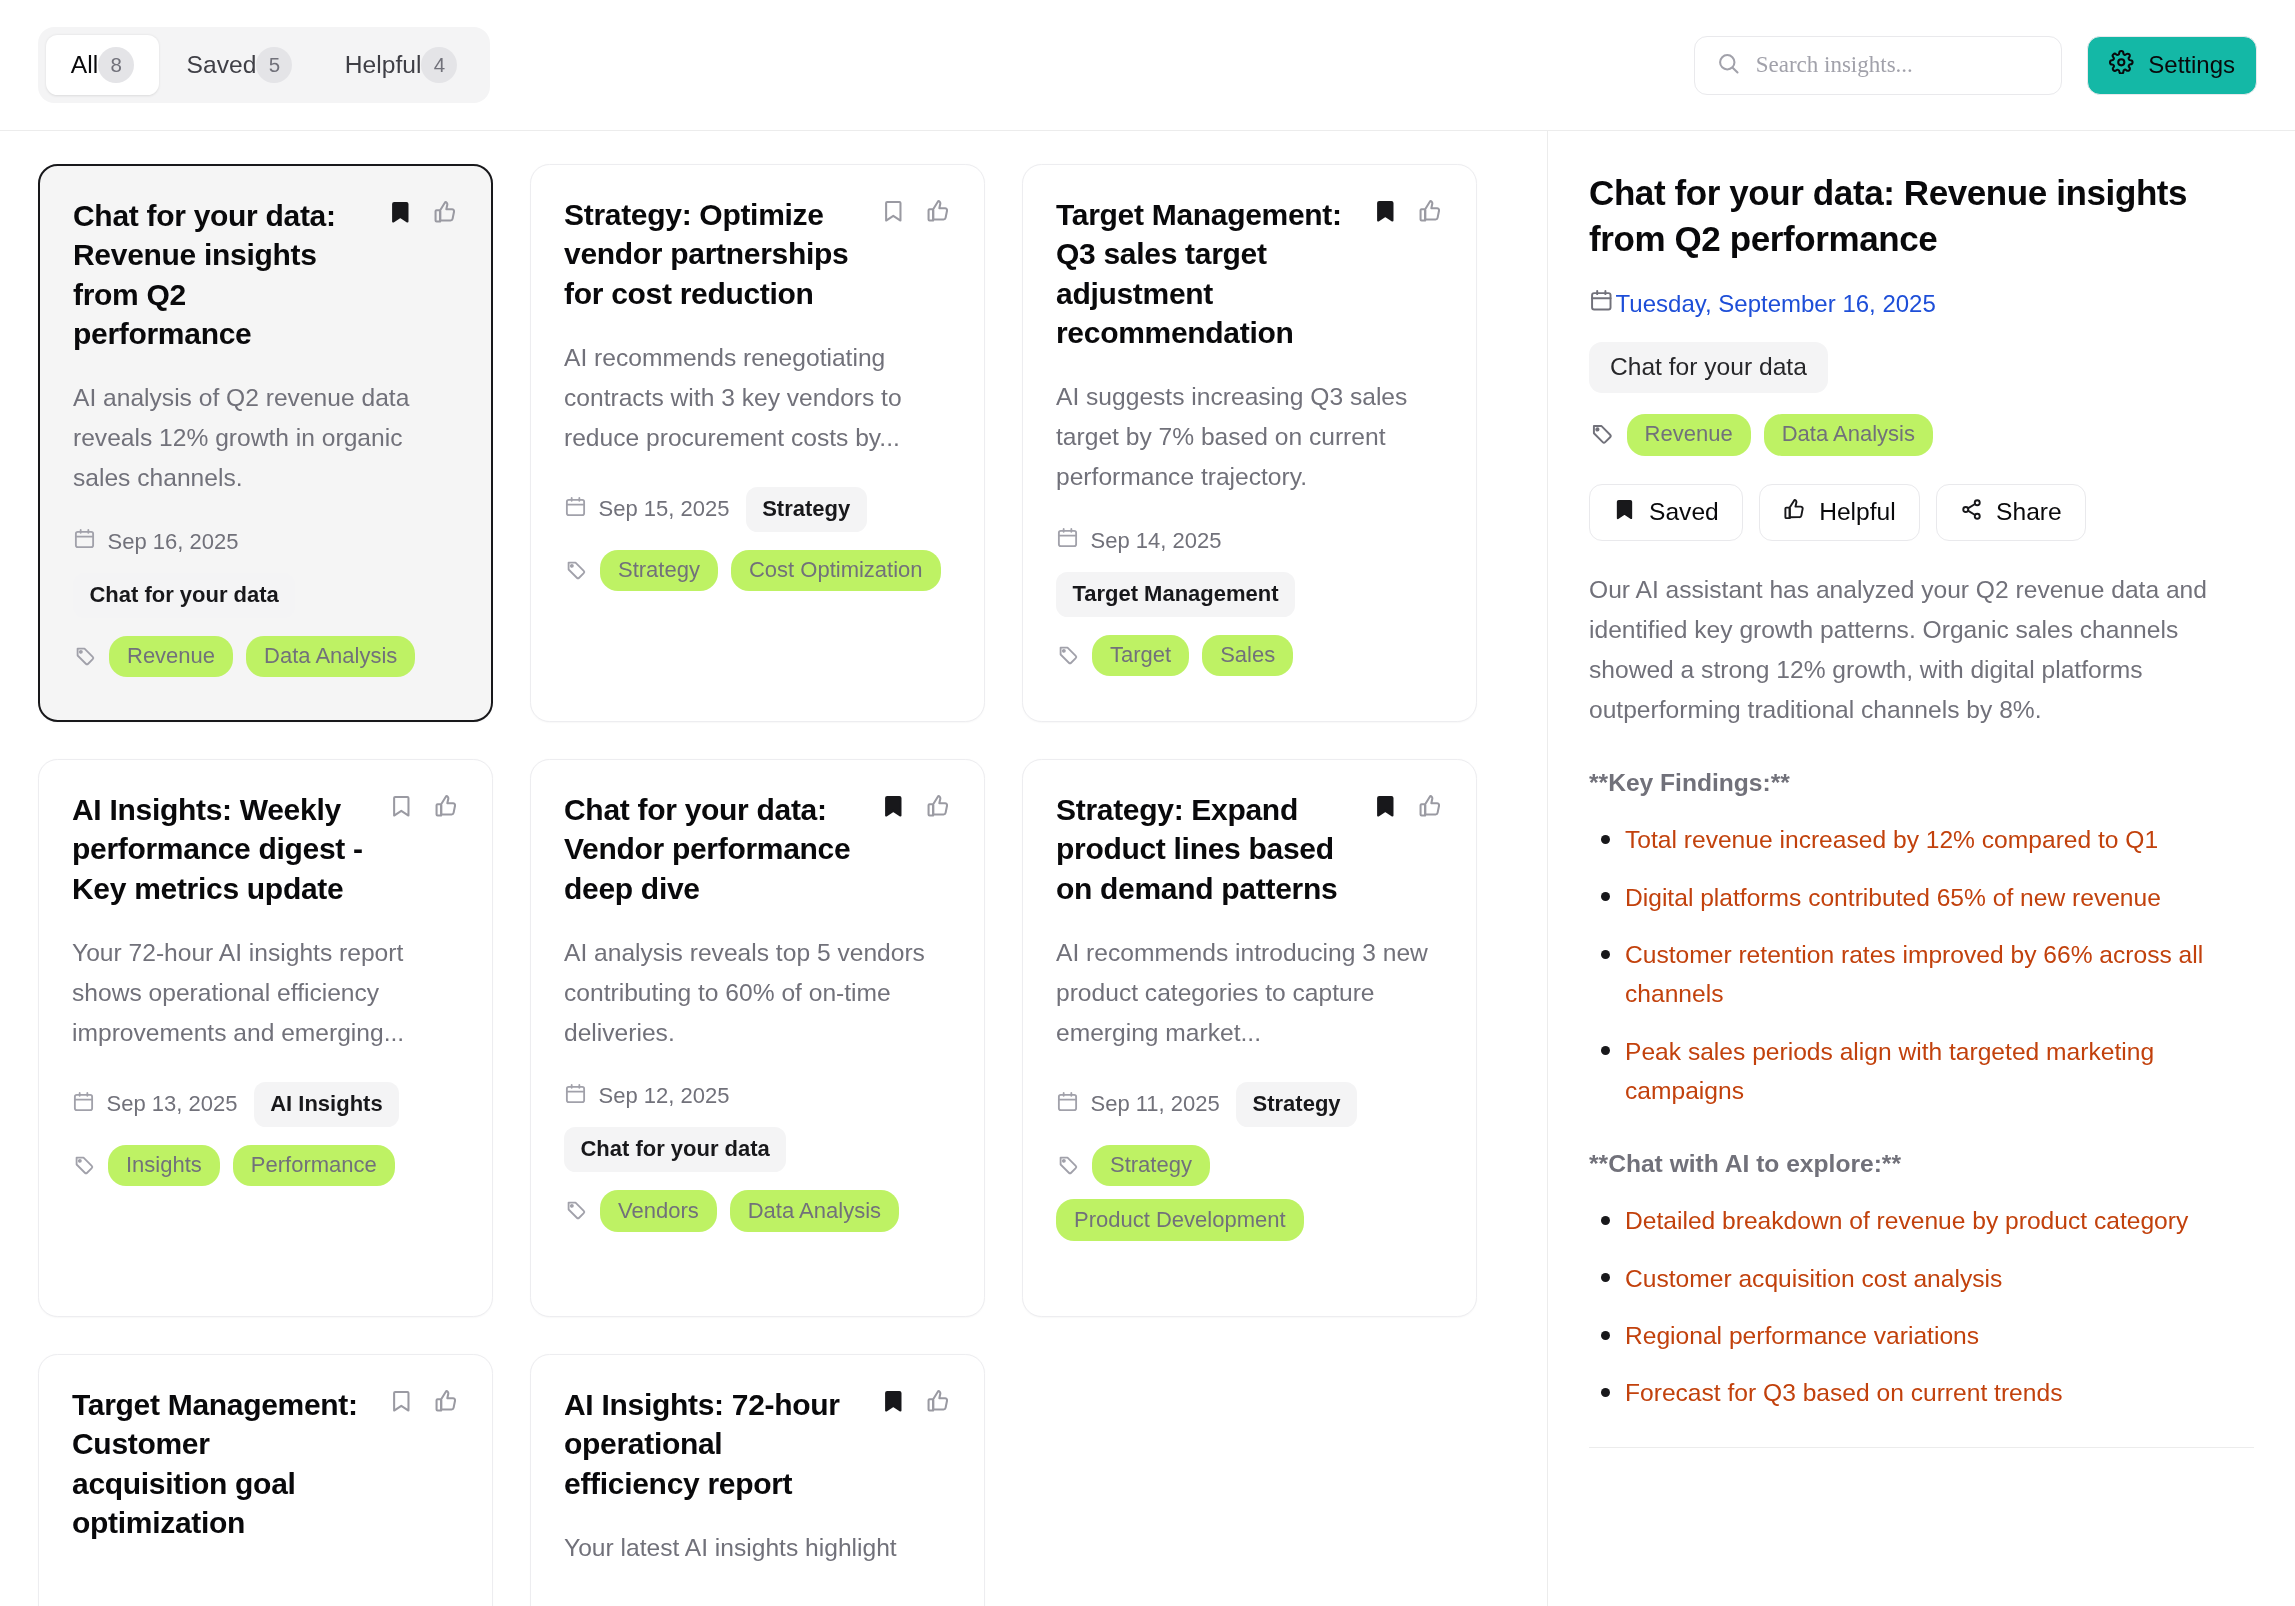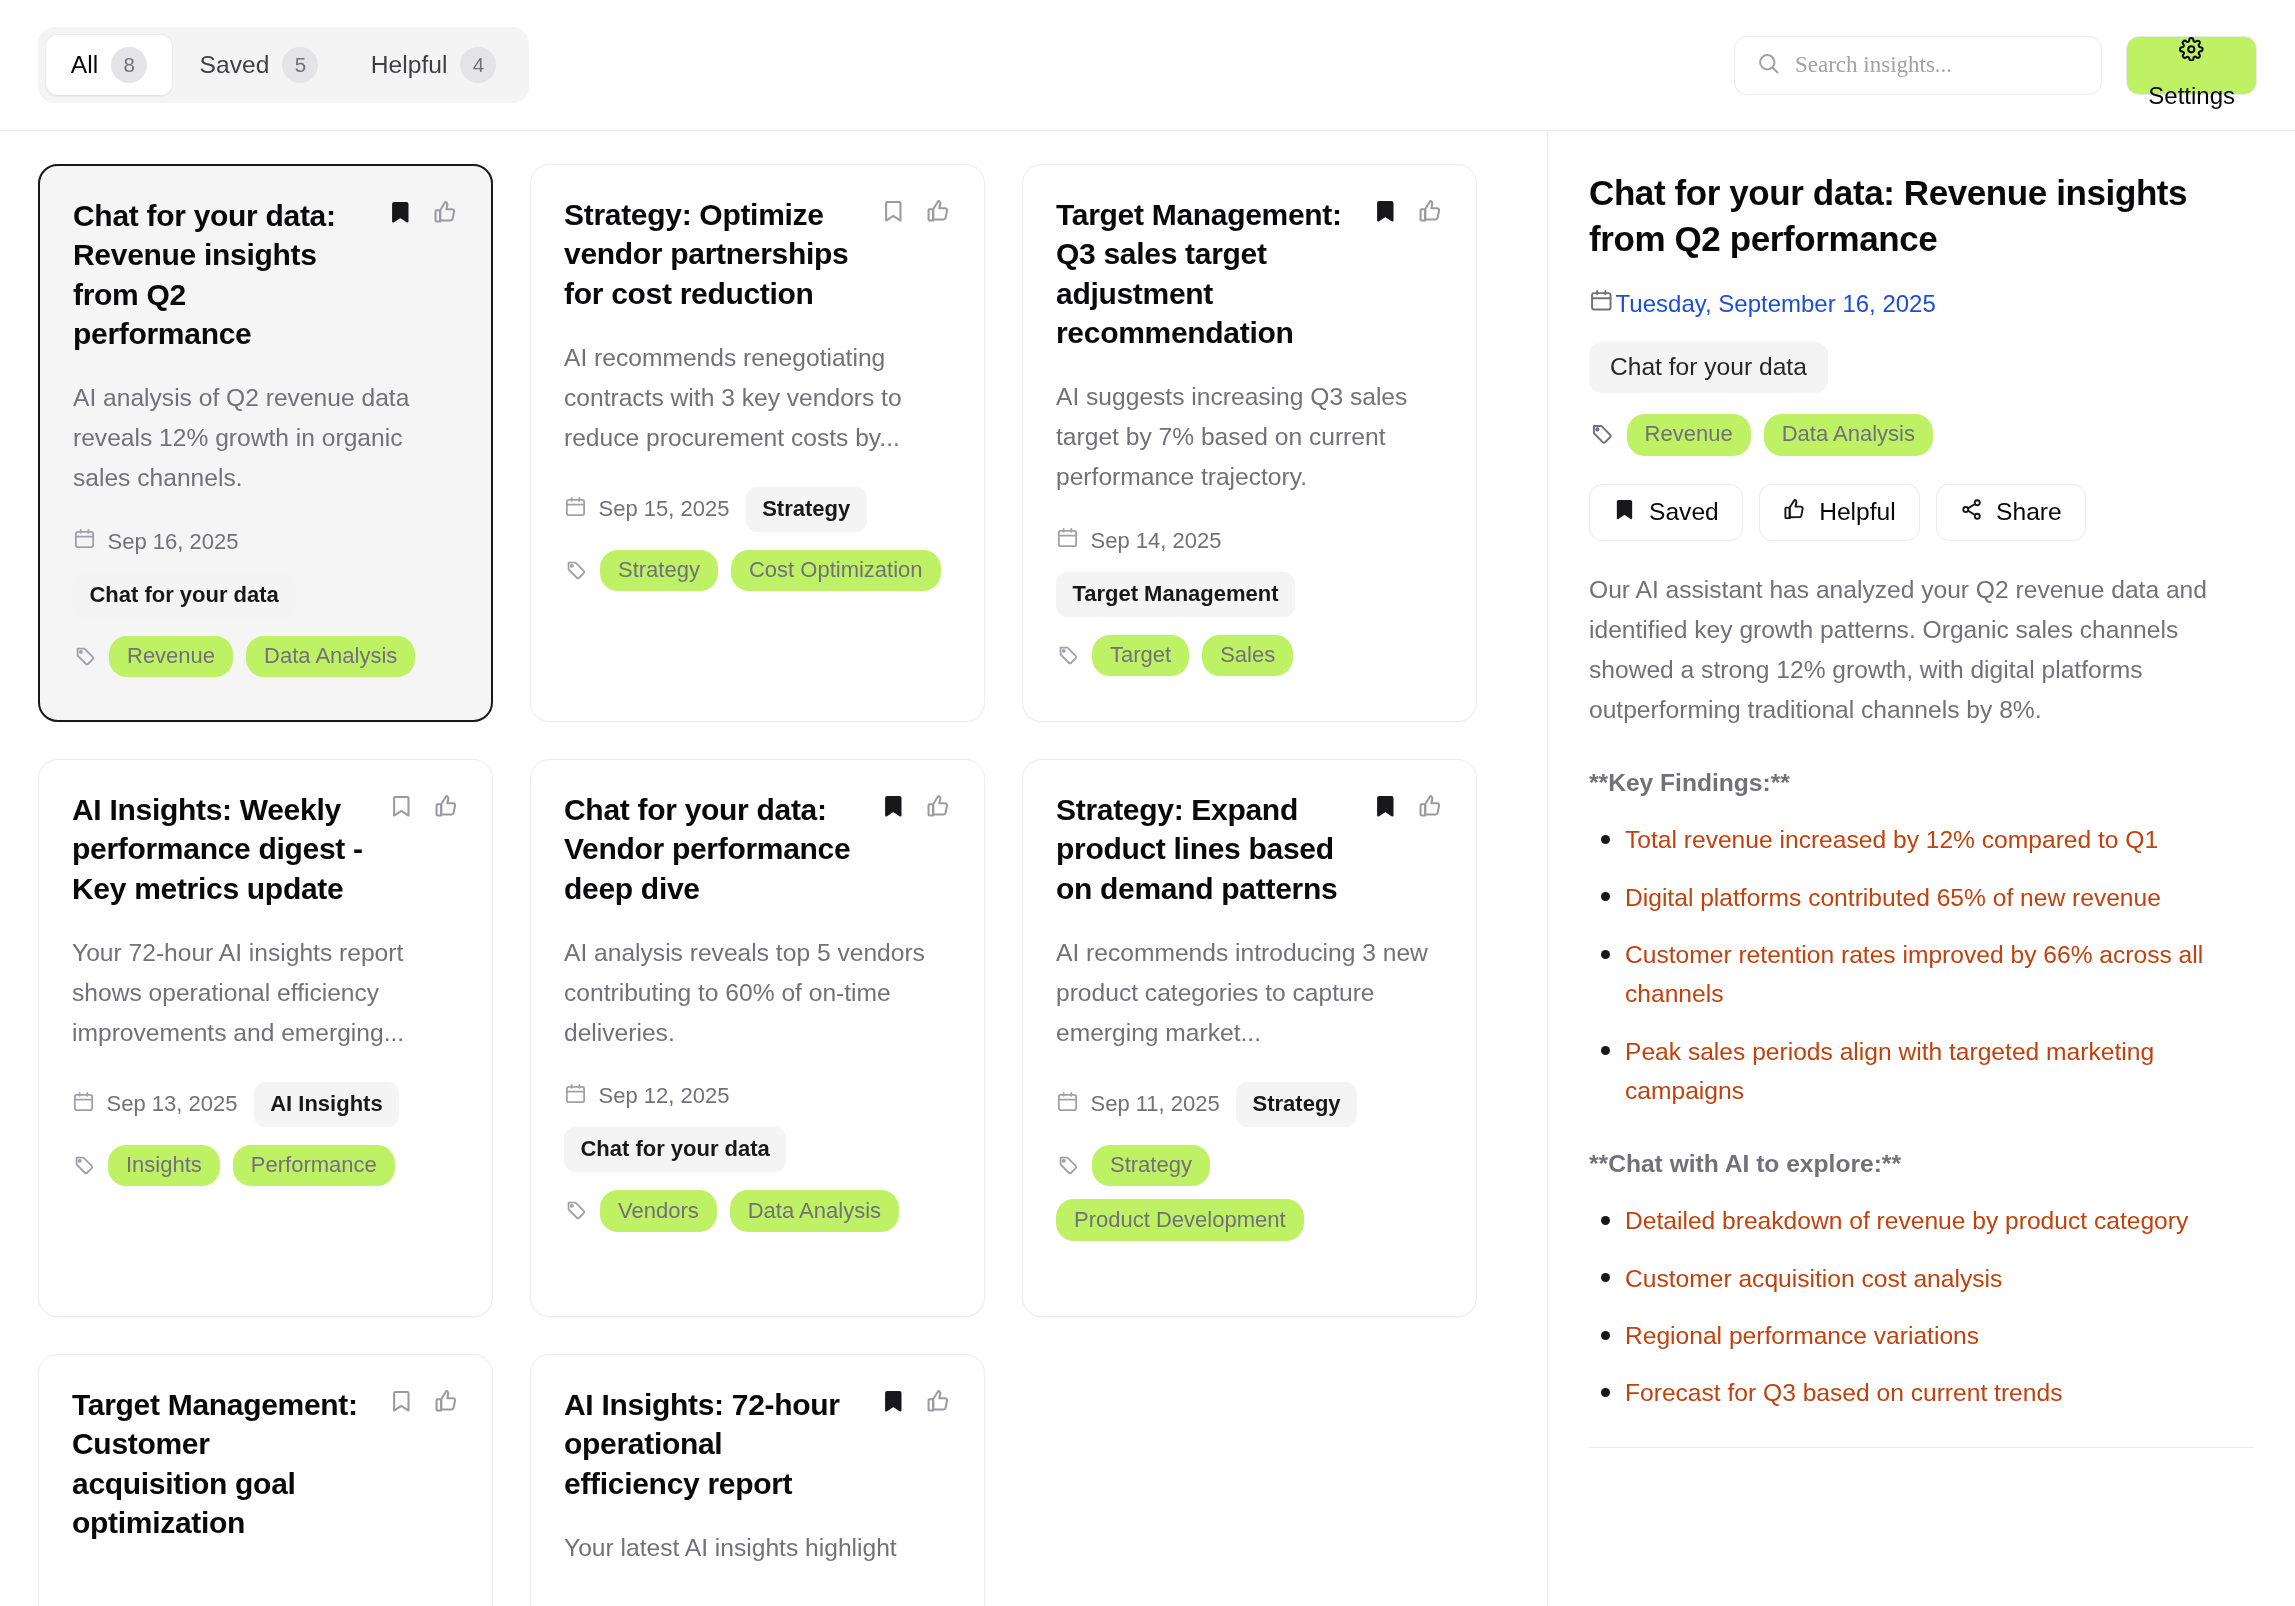--- a/index.html
+++ b/index.html
@@ -20,21 +20,21 @@
     padding: 0 38px;
   }
   .tabs {
     display: flex; align-items: center;
     background: #f4f4f5;
     border-radius: 16.4px;
     padding: 8.2px;
     gap: 3.3px;
   }
   .tab {
-    display: flex; align-items: center; gap: 13px;
+    display: flex; align-items: center; 
     padding: 12.3px 24.6px;
     border-radius: 11.5px;
     font-size: 24.6px;
     color: #3f3f46;
     cursor: pointer;
     white-space: nowrap;
   }
   .tab.active {
     background: #ffffff;
     color: #09090b;
@@ -73,24 +73,23 @@
     width: 100%;
   }
   .searchbox input::placeholder { color: #a1a1aa; }
   .settings-btn {
     height: 59px;
     border: 1.6px solid #e9e9ec;
     border-radius: 13px;
     display: flex; align-items: center;
     gap: 14.7px; padding: 0 21px;
     font-size: 24px; color: #09090b;
-    background: #bef264; cursor: pointer;
+    background: #14b8a6; cursor: pointer;
     font-family: inherit;
     white-space: nowrap;
-    flex-direction: column;
   }
 
   
   .body-wrap {
     position: absolute; top: 131px; left: 0;
     width: 2295px; height: 1475px;
     display: flex;
   }
   .grid-col {
     width: 1547px;

